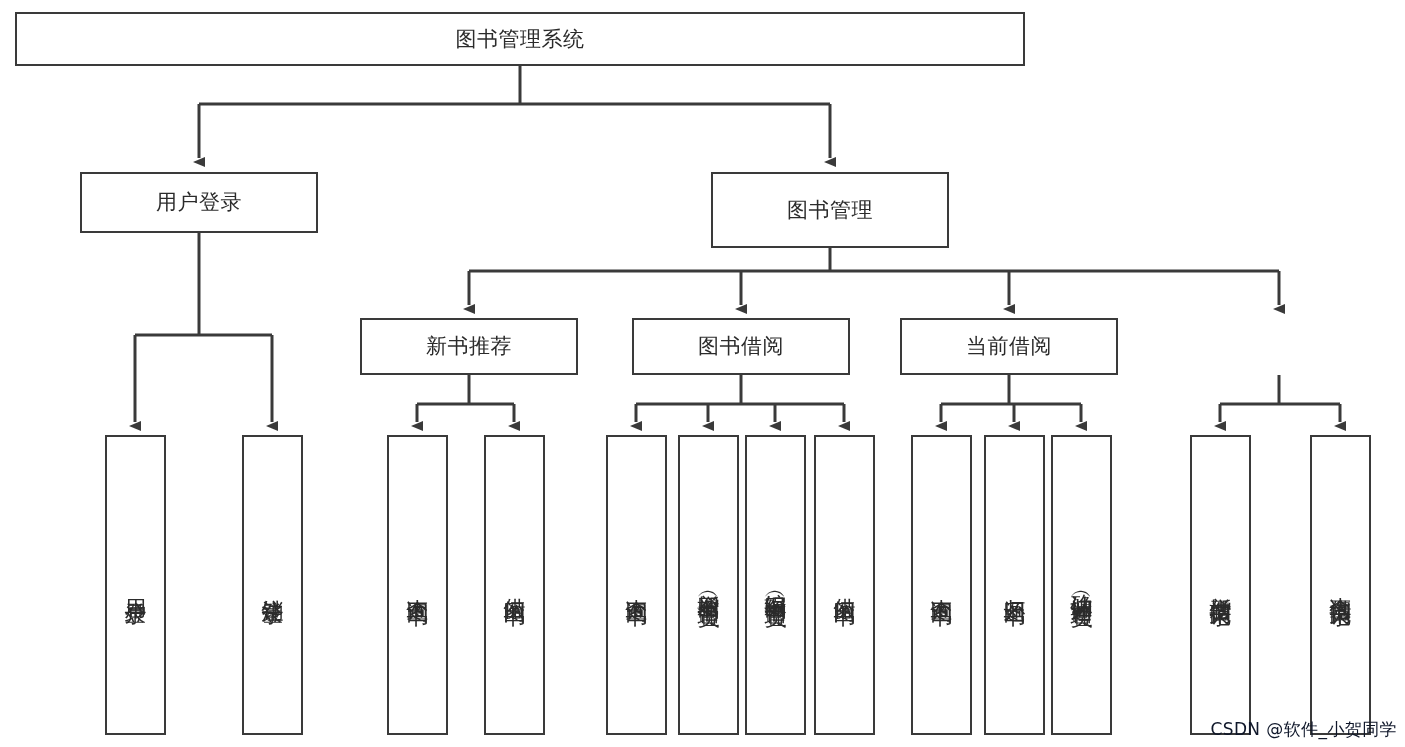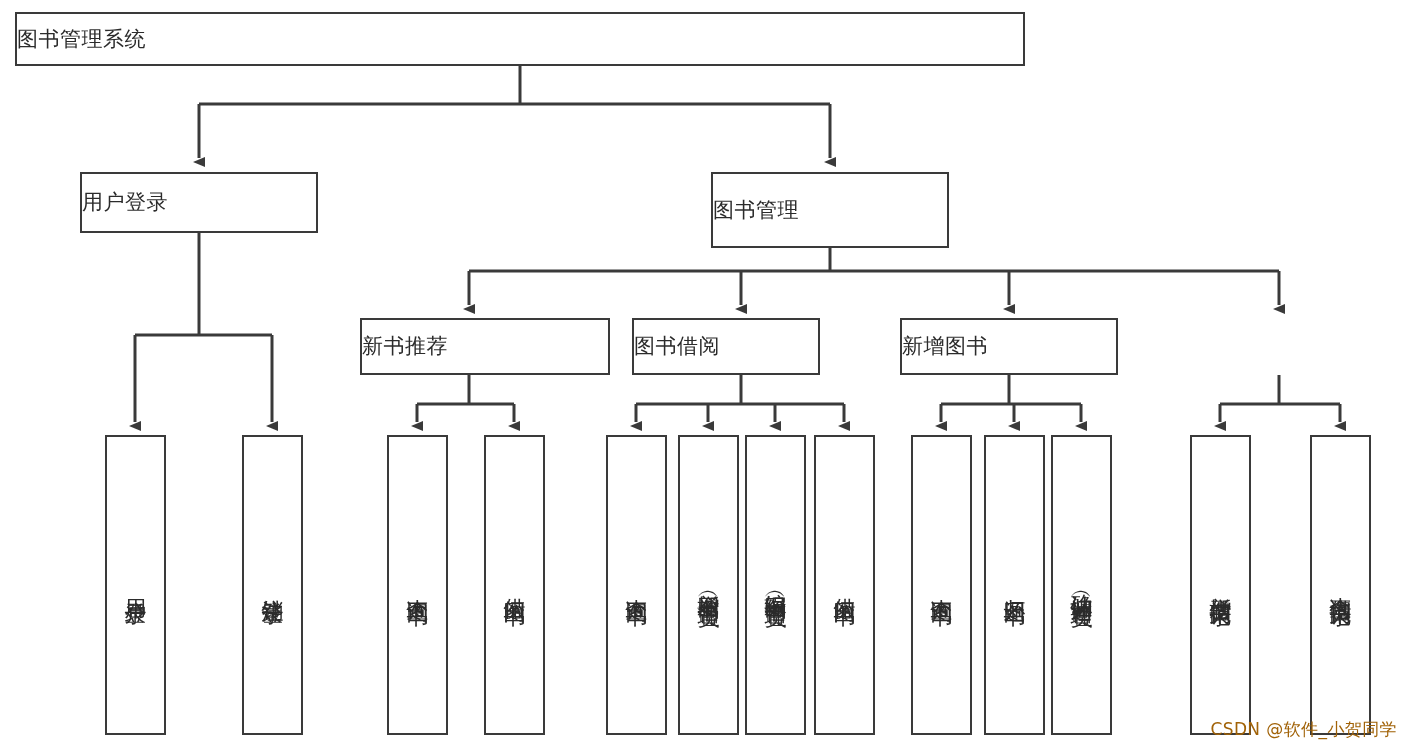--- a/index.html
+++ b/index.html
@@ -25,20 +25,21 @@
     height: 747px;
     pointer-events: none;
   }
   .node {
     position: absolute;
     box-sizing: border-box;
     background: #ffffff;
     border: 2px solid #3a3a3a;
     display: flex;
     align-items: center;
+    justify-content: center;
     color: #2b2b2b;
   }
   .node .lbl {
     display: block;
     text-align: center;
     line-height: 1.18;
     color: #2b2b2b;
   }
   .node.horiz .lbl {
     writing-mode: horizontal-tb;
@@ -54,21 +55,21 @@
     text-orientation: upright;
     font-size: 22px;
     letter-spacing: 2px;
     white-space: nowrap;
   }
   #watermark {
     position: absolute;
     right: 8px;
     bottom: 6px;
     font-size: 17px;
-    color: #a16207;
+    color: #0f172a;
     letter-spacing: 0.4px;
     white-space: nowrap;
   }
 </style>
 </head>
 <body>
 
 <div id="canvas">
 
   <svg class="links" viewBox="0 0 1405 747" xmlns="http://www.w3.org/2000/svg">
@@ -125,28 +126,28 @@
     <span class="lbl">图书管理系统</span>
   </div>
 
   <div class="node horiz" style="left: 80px; top: 172px; width: 238px; height: 61px;">
     <span class="lbl">用户登录</span>
   </div>
   <div class="node horiz" style="left: 711px; top: 172px; width: 238px; height: 76px;">
     <span class="lbl">图书管理</span>
   </div>
 
-  <div class="node horiz" style="left: 360px; top: 318px; width: 250px; height: 57px;">
+  <div class="node horiz" style="left: 360px; top: 318px; width: 218px; height: 57px;">
     <span class="lbl">新书推荐</span>
   </div>
-  <div class="node horiz" style="left: 632px; top: 318px; width: 188px; height: 57px;">
+  <div class="node horiz" style="left: 632px; top: 318px; width: 218px; height: 57px;">
     <span class="lbl">图书借阅</span>
   </div>
   <div class="node horiz" style="left: 900px; top: 318px; width: 218px; height: 57px;">
-    <span class="lbl">新增图书</span>
+    <span class="lbl">当前借阅</span>
   </div>
 
   <div class="node vert" style="left: 105px; top: 435px; width: 61px; height: 300px;">
     <span class="lbl">用户登录</span>
   </div>
   <div class="node vert" style="left: 242px; top: 435px; width: 61px; height: 300px;">
     <span class="lbl">注销登录</span>
   </div>
   <div class="node vert" style="left: 387px; top: 435px; width: 61px; height: 300px;">
     <span class="lbl">查询图书</span>

